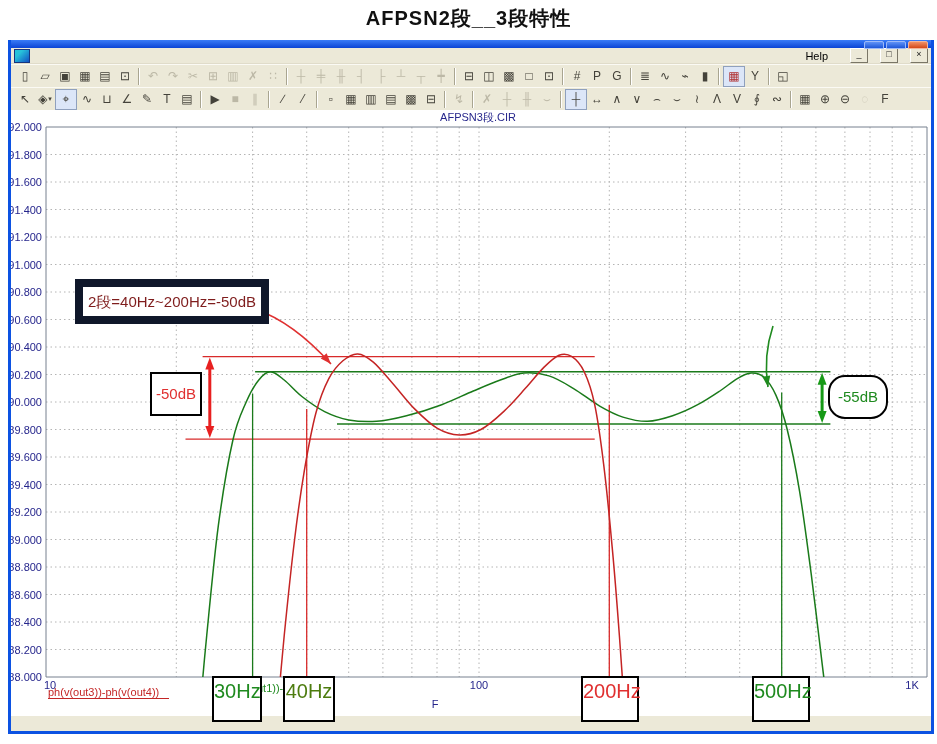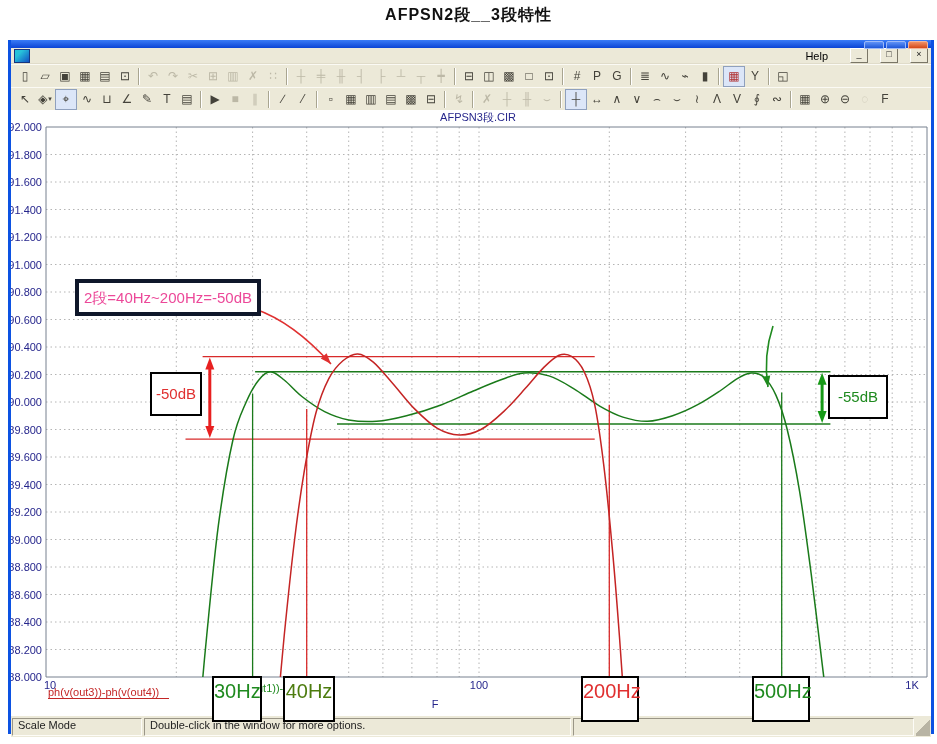--- a/index.html
+++ b/index.html
@@ -1,17 +1,17 @@
 <!DOCTYPE html>
 <html><head>
 <meta charset="utf-8">
 <style>
   html,body{margin:0;padding:0;background:#fff;}
   body{width:937px;height:744px;position:relative;font-family:"Liberation Sans",sans-serif;overflow:hidden;}
-  .page-title{position:absolute;top:5px;left:0;width:100%;text-align:center;font-size:16px;font-weight:bold;letter-spacing:1px;color:#111;}
+  .page-title{position:absolute;top:5px;left:0;width:100%;text-align:center;font-size:20px;font-weight:bold;letter-spacing:1px;color:#111;}
   .window{position:absolute;left:8px;top:40px;width:920px;height:691px;background:#ece9d8;
     border-left:3px solid #0c52e2;border-right:3px solid #0c52e2;border-bottom:3px solid #0c52e2;
     display:flex;flex-direction:column;}
   .titlebar{height:8px;background:linear-gradient(#3a7cf7,#0b44d5);position:relative;flex:none;}
   .tb-btns{position:absolute;right:3px;top:1px;display:flex;gap:2px;}
   .tb-btn{width:18px;height:6px;border-radius:2px 2px 0 0;border:1px solid #9db9f7;}
   .tb-btn.minb,.tb-btn.maxb{background:linear-gradient(#5f92f7,#1d56d8);}
   .tb-btn.closeb{background:linear-gradient(#f09066,#d5491a);border-color:#f3b49a;}
   .menubar{height:15px;background:#ece9d8;display:flex;align-items:center;font-size:11px;padding:0 3px;flex:none;border-bottom:1px solid #e0dcca;}
   .app-icon{width:14px;height:12px;background:linear-gradient(135deg,#27c2da 30%,#1150c5);border:1px solid #17357f;margin-right:7px;flex:none;}
@@ -24,25 +24,25 @@
   .tbi.disabled{color:#bcb8a6;}
   .tbi.active{border:1px solid #8fa0bd;background:#dce6f8;}
   .tbi .dd{font-size:7px;margin-left:1px;color:#44423a;}
   .tbsep{width:1px;height:17px;background:#a9a590;border-right:1px solid #fff;margin:0 3px;flex:none;}
   .client{position:relative;flex:none;height:606px;width:920px;background:#fff;overflow:visible;}
   svg{display:block;}
   svg .lab{fill:#26268c;font-size:11px;font-family:"Liberation Sans",sans-serif;}
   svg .grid{stroke:#b4b4b4;stroke-width:1;stroke-dasharray:1.5 3;}
   svg .axis{stroke:#76808f;stroke-width:1;}
   .notebox{position:absolute;background:#fff;font-size:15px;text-align:center;z-index:3;}
-  .note-red{left:64px;top:169px;width:178px;height:29px;line-height:29px;border:4px solid #0f172a;color:#ec4899;}
+  .note-red{left:64px;top:169px;width:178px;height:29px;line-height:29px;border:8px solid #0f172a;color:#7f1d1d;}
   .note-green{left:689px;top:181px;width:189px;height:29px;line-height:29px;border:2px solid #000;color:#1f8a1f;}
   .dim-box{position:absolute;background:#fff;border:2px solid #000;font-size:15px;text-align:center;z-index:3;}
   .db50{left:139px;top:262px;width:48px;height:40px;line-height:40px;color:#e03030;}
-  .db55{left:817px;top:265px;width:56px;height:40px;line-height:40px;color:#1f8a1f;}
+  .db55{left:817px;top:265px;width:56px;height:40px;line-height:40px;color:#1f8a1f;border-radius:17px;}
   .freq-box{position:absolute;top:566px;height:40px;background:#fff;border:2px solid #000;font-size:20px;text-align:center;padding-top:2px;z-index:10;}
   .statusbar{height:18px;background:#ece9d8;display:flex;gap:2px;align-items:stretch;padding:2px 1px 1px;flex:none;font-size:11px;color:#222;}
   .spanel{border:1px solid;border-color:#9a9687 #fdfcf7 #fdfcf7 #9a9687;padding:0 5px;line-height:13px;white-space:nowrap;overflow:hidden;}
   .sp1{width:118px;flex:none;}
   .sp2{width:415px;flex:none;}
   .sp3{flex:1;}
   .grip{width:14px;flex:none;background:linear-gradient(135deg,#ece9d8 50%,#b8b4a4 50%);}
 </style>
 </head>
 <body>
@@ -268,19 +268,13 @@
       </div>
     <div class="notebox note-red">2段=40Hz~200Hz=-50dB</div>
     <div class="dim-box db50">-50dB</div>
     <div class="dim-box db55">-55dB</div>
   <div class="freq-box" style="left: 201px; width: 46px; color: rgb(31, 138, 31);">30Hz</div>
       <div class="freq-box" style="left: 272px; width: 48px; color: #4d7c0f;">40Hz</div>
       <div class="freq-box" style="left: 570px; width: 54px; color: rgb(224, 48, 48);">200Hz</div>
       <div class="freq-box" style="left: 741px; width: 54px; color: rgb(31, 138, 31);">500Hz</div>
     </div>
 
-  <div class="statusbar">
-    <div class="spanel sp1">Scale Mode</div>
-    <div class="spanel sp2">Double-click in the window for more options.</div>
-    <div class="spanel sp3"></div>
-    <div class="grip"></div>
-  </div>
 </div>
 
 </body></html>

